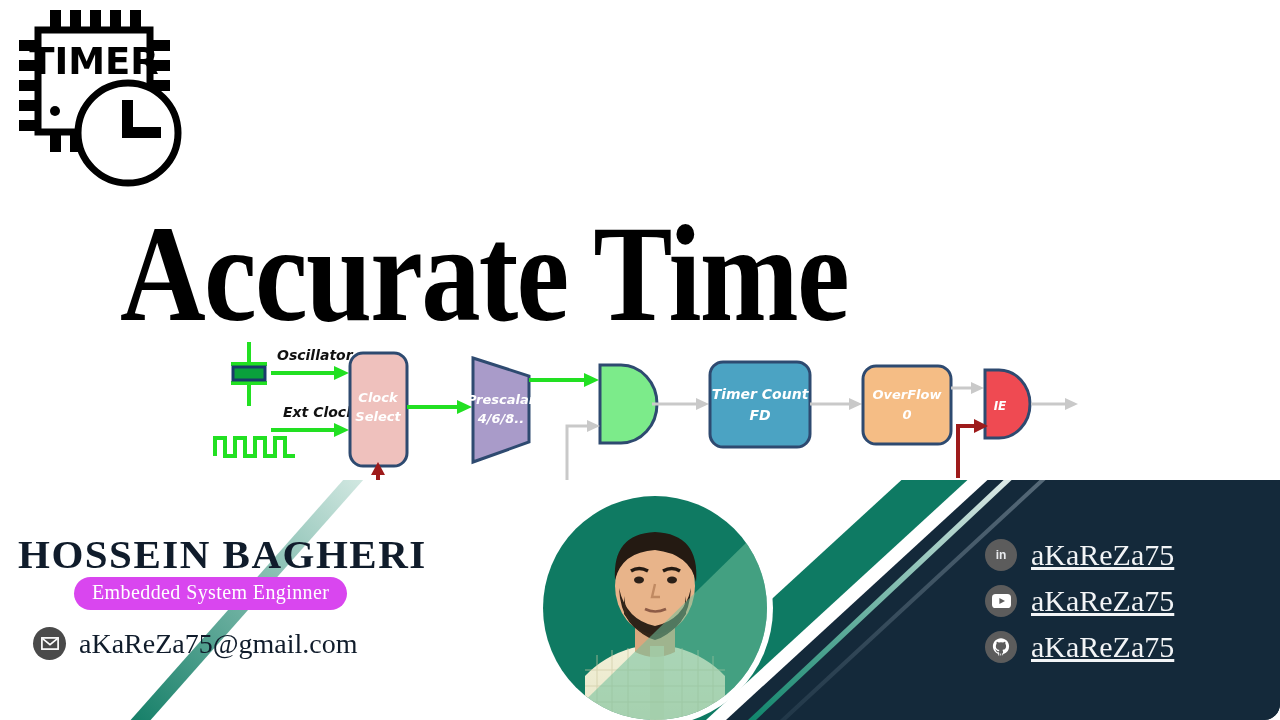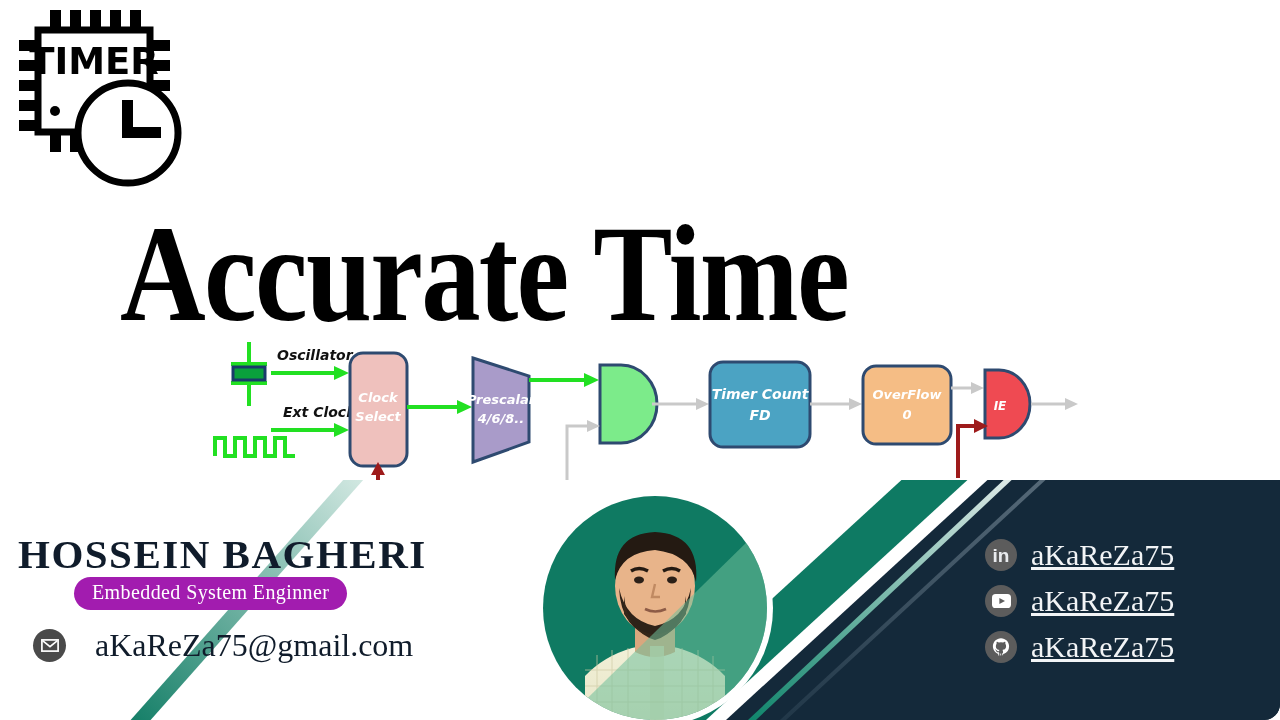--- a/index.html
+++ b/index.html
@@ -48,49 +48,49 @@
   .band{position:absolute;left:0;top:480px;width:1280px;height:240px;overflow:hidden;}
 
   .name-txt{
     position:absolute;left:18px;top:530px;
     font-family:"Liberation Serif", serif;
     font-weight:bold;font-size:41px;letter-spacing:1.5px;color:#101c2b;
     white-space:nowrap;
   }
   .role-pill{
     position:absolute;left:74px;top:577px;
-    background:#a21caf;color:#ffffff;border-radius:20px;
+    background:#d946ef;color:#ffffff;border-radius:20px;
     padding:4px 18px 6px 18px;
     font-family:"Liberation Serif", serif;font-size:20px;letter-spacing:.4px;
     white-space:nowrap;
   }
   .email-row{
     position:absolute;left:33px;top:627px;display:flex;align-items:center;gap:13px;
   }
   .circ-ic{
     width:33px;height:33px;border-radius:50%;background:#4a4a4a;
     display:flex;align-items:center;justify-content:center;flex:0 0 auto;
   }
   .email-txt{
-    font-family:"Liberation Serif", serif;font-size:32px;color:#101c2b;white-space:nowrap;margin-left:16px;
+    font-family:"Liberation Serif", serif;font-size:28px;color:#101c2b;white-space:nowrap;
   }
 
   .social{
     position:absolute;left:985px;top:538px;display:flex;flex-direction:column;gap:12px;
   }
   .social-row{display:flex;align-items:center;gap:14px;}
   .social-ic{
     width:32px;height:32px;border-radius:50%;background:#5c5c5c;
     display:flex;align-items:center;justify-content:center;flex:0 0 auto;
   }
   .social-txt{
     font-family:"Liberation Serif", serif;font-size:30px;color:#f2f4f6;white-space:nowrap;text-decoration:underline;
   }
   .in-glyph{
-    font-family:"Liberation Sans", sans-serif;font-size:19px;font-weight:bold;
+    font-family:"Liberation Sans", sans-serif;font-size:12px;font-weight:bold;
     color:#e9ebee;line-height:1;
   }
 </style>
 </head>
 <body>
 
 <div id="slide">
 
   <div class="logo-wrap">
     <svg width="210" height="200" viewBox="0 0 210 200">

